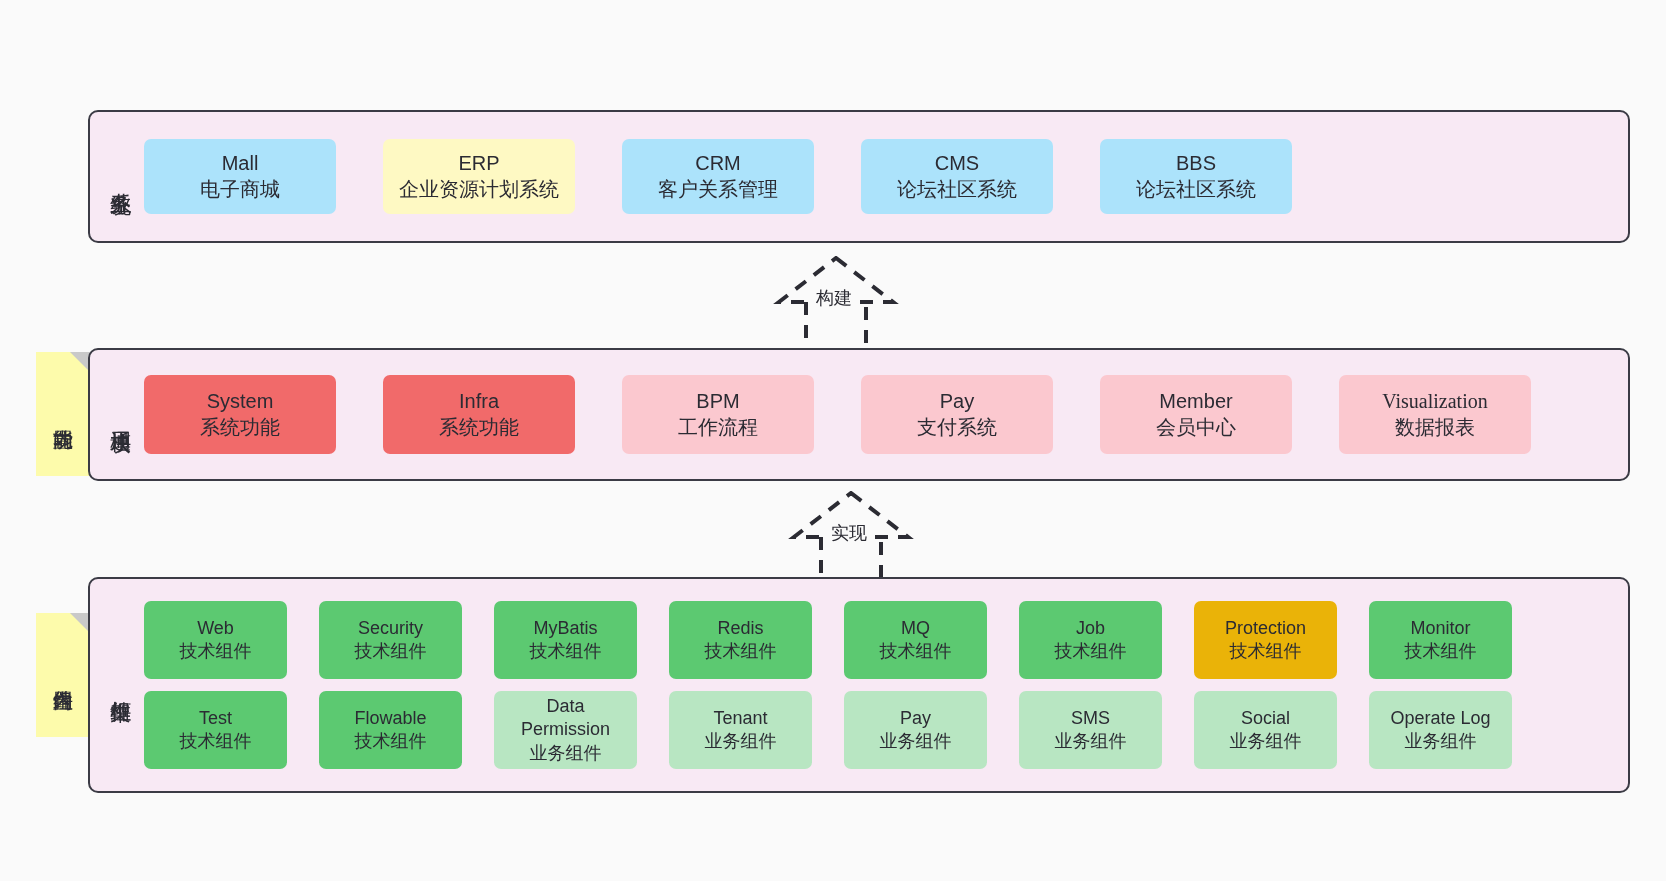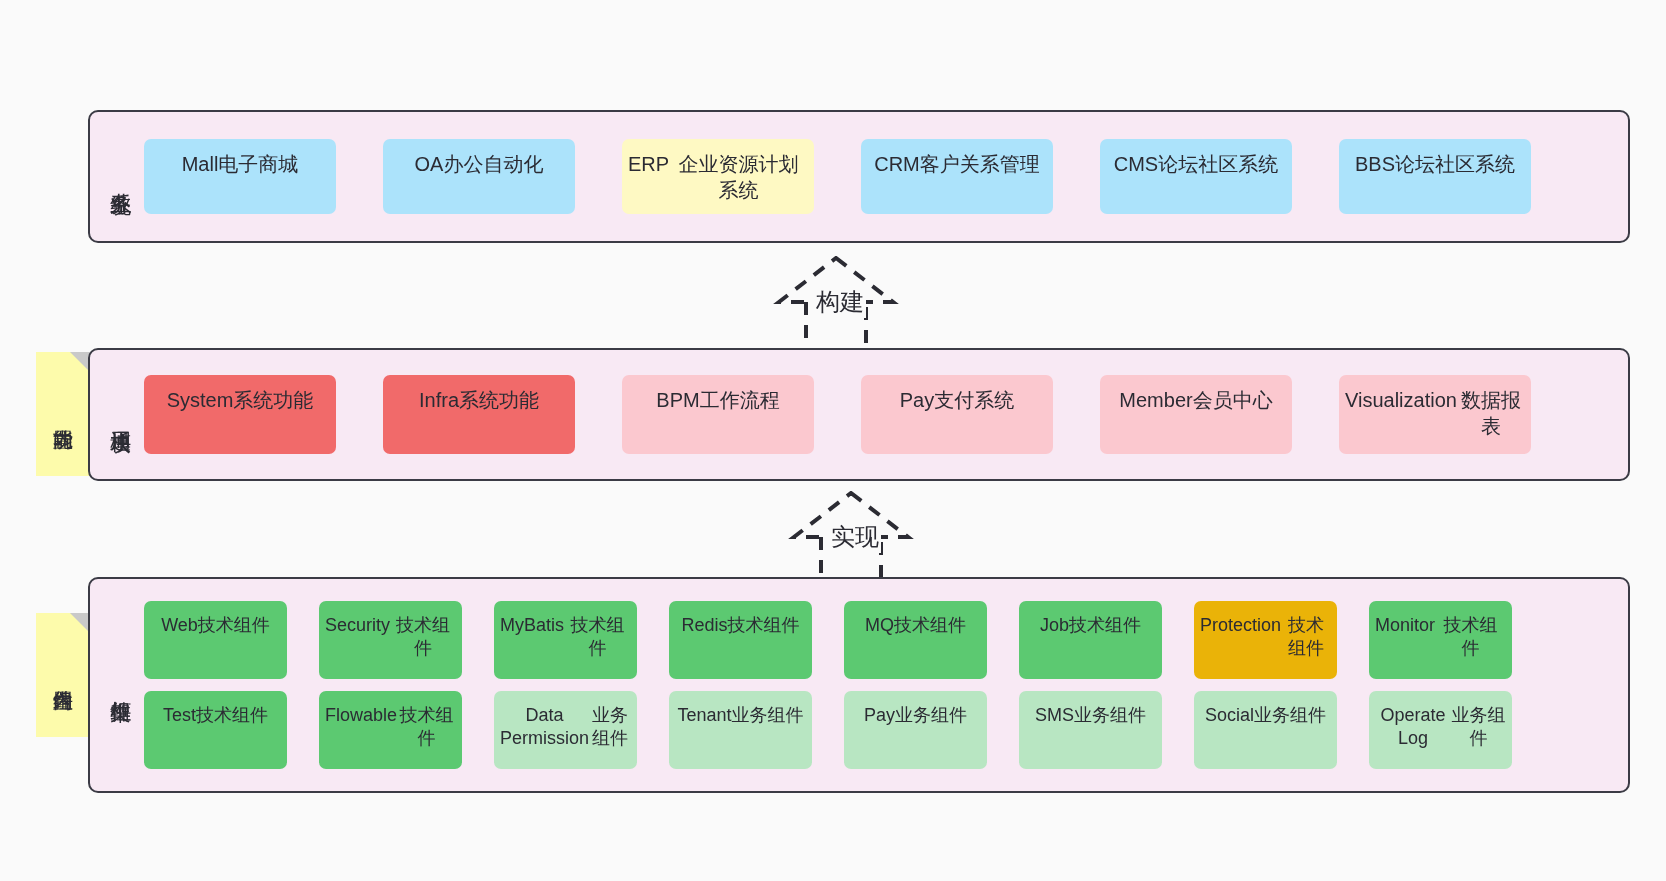--- a/index.html
+++ b/index.html
@@ -61,21 +61,22 @@
     align-items: stretch;
     justify-content: flex-start;
     gap: 22px;
   }
 
   
   .card {
     box-sizing: border-box;
     border-radius: 7px;
     display: flex;
-    align-items: flex-start;
+    flex-direction: column;
+    align-items: center;
     justify-content: center;
     text-align: center;
     font-size: 20px;
     line-height: 1.28;
     color: #2b2b33;
     padding: 13px 6px;
     user-select: none;
   }
   .card .t1 { display: block; }
   .card .t2 { display: block; }
@@ -93,21 +94,21 @@
   #layer-business .card:last-child { margin-right: 0; }
 
   
   #layer-common { left: 88px; top: 348px; width: 1542px; height: 133px; }
   #layer-common .layer-title { width: 46px; margin-left: 8px; }
   #layer-common .card {
     width: 192px;
     height: 79px;
     margin-right: 47px;
   }
-  #layer-common .card:last-child { margin-right: 0; }
+  #layer-common .card:last-child { margin-right: 0; font-family: Liberation Serif, serif; }
   #layer-common .row { gap: 0; }
 
   
   #layer-framework { left: 88px; top: 577px; width: 1542px; height: 216px; }
   #layer-framework .layer-title { width: 46px; margin-left: 8px; }
   #layer-framework .layer-body { gap: 12px; justify-content: center; }
   #layer-framework .row { gap: 0; }
   #layer-framework .card {
     width: 143px;
     height: 78px;
@@ -144,21 +145,21 @@
   #note-common { left: 36px; top: 352px; height: 124px; }
   #note-framework { left: 36px; top: 613px; height: 124px; }
 
   
   .uml-arrow {
     position: absolute;
     pointer-events: none;
   }
   .uml-arrow .lbl {
     position: absolute;
-    font-size: 24px;
+    font-size: 18px;
     color: #2b2b33;
     background: #fafafa;
     padding: 0 2px;
     white-space: nowrap;
     user-select: none;
     font-family: Liberation Mono, monospace;
   }
   #arrow-build { left: 756px; top: 256px; width: 160px; height: 96px; }
   #arrow-build .lbl { left: 58px; top: 30px; }
   #arrow-impl { left: 771px; top: 491px; width: 160px; height: 96px; }
@@ -170,24 +171,20 @@
 <div id="canvas">
 
   <div class="layer" id="layer-business">
     <div class="layer-title">业务系统</div>
     <div class="layer-body">
       <div class="row">
         <div class="card" style="background:#ace3fb">
           <span class="t1">Mall</span>
           <span class="t2">电子商城</span>
         </div>
-        <div class="card" style="background:#ace3fb">
-          <span class="t1">OA</span>
-          <span class="t2">办公自动化</span>
-        </div>
         <div class="card" style="background:#fef9c3">
           <span class="t1">ERP</span>
           <span class="t2">企业资源计划系统</span>
         </div>
         <div class="card" style="background:#ace3fb">
           <span class="t1">CRM</span>
           <span class="t2">客户关系管理</span>
         </div>
         <div class="card" style="background:#ace3fb">
           <span class="t1">CMS</span>

